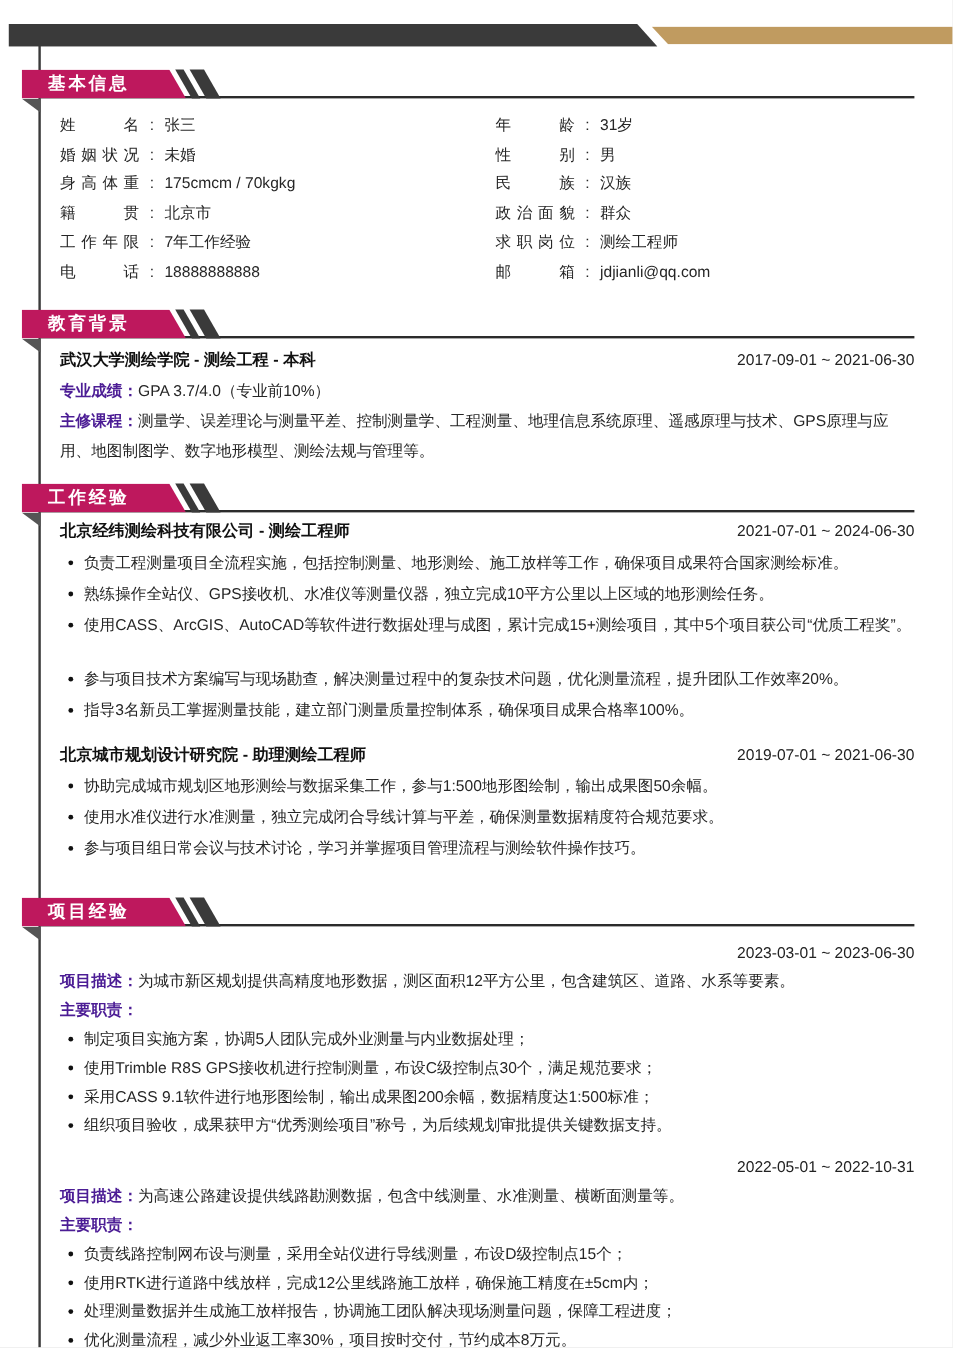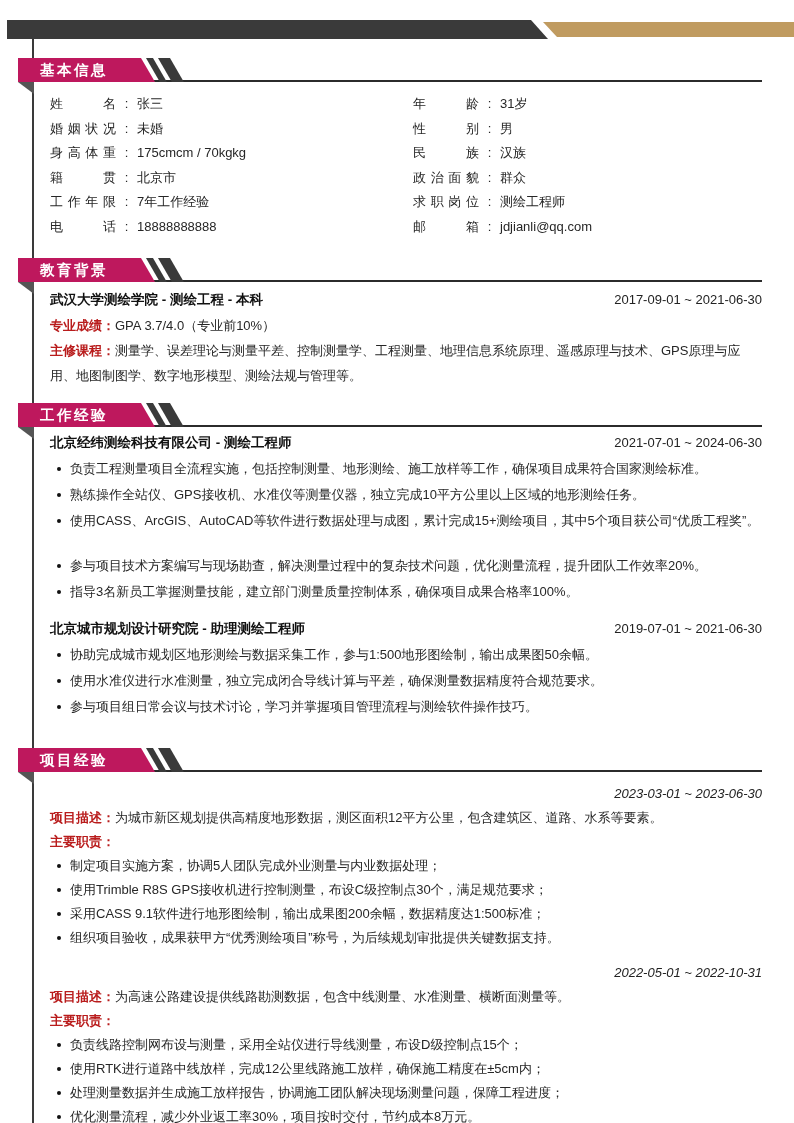--- a/index.html
+++ b/index.html
@@ -41,34 +41,34 @@
   .flabel { display:inline-block; width:66px; text-align:justify; text-align-last:justify;
             text-justify:inter-character; vertical-align:top; }
   .fcolon { display:inline-block; width:21px; text-align:center; }
 
   
   .content { margin:0 32px 0 50px; }
   .title-row { display:flex; justify-content:space-between; align-items:baseline; line-height:26px; }
   .b-title { font-weight:700; font-size:13.5px; color:#111; }
   .date { font-size:13px; color:#222; }
   .line { font-size:13px; line-height:26px; }
-  .blabel { font-weight:700; color:#b91c1c; }
+  .blabel { font-weight:700; color:#4c1d95; }
   .para { font-size:13px; line-height:24.5px; }
 
   .bullet { display:flex; font-size:13px; line-height:26px; }
   .bullet.lh24 { line-height:24px; }
   .dot { flex:0 0 20px; position:relative; }
   .dot::before { content:""; position:absolute; left:7px; top:50%; margin-top:-2px;
                  width:4px; height:4px; border-radius:50%; background:#111; }
   .mt19 { margin-top:19px; }
   .mt11 { margin-top:11px; }
   .mt10 { margin-top:10px; }
   .mt9  { margin-top:3px; }
   .mt5  { margin-top:5px; }
-  .date-row { text-align:right; line-height:24px;font-style:italic; }
+  .date-row { text-align:right; line-height:24px; }
 </style>
 </head>
 <body>
 
 <div class="page">
 
   <div class="topbar-dark"></div>
   <div class="topbar-gold"></div>
   <div class="vline"></div>
 

